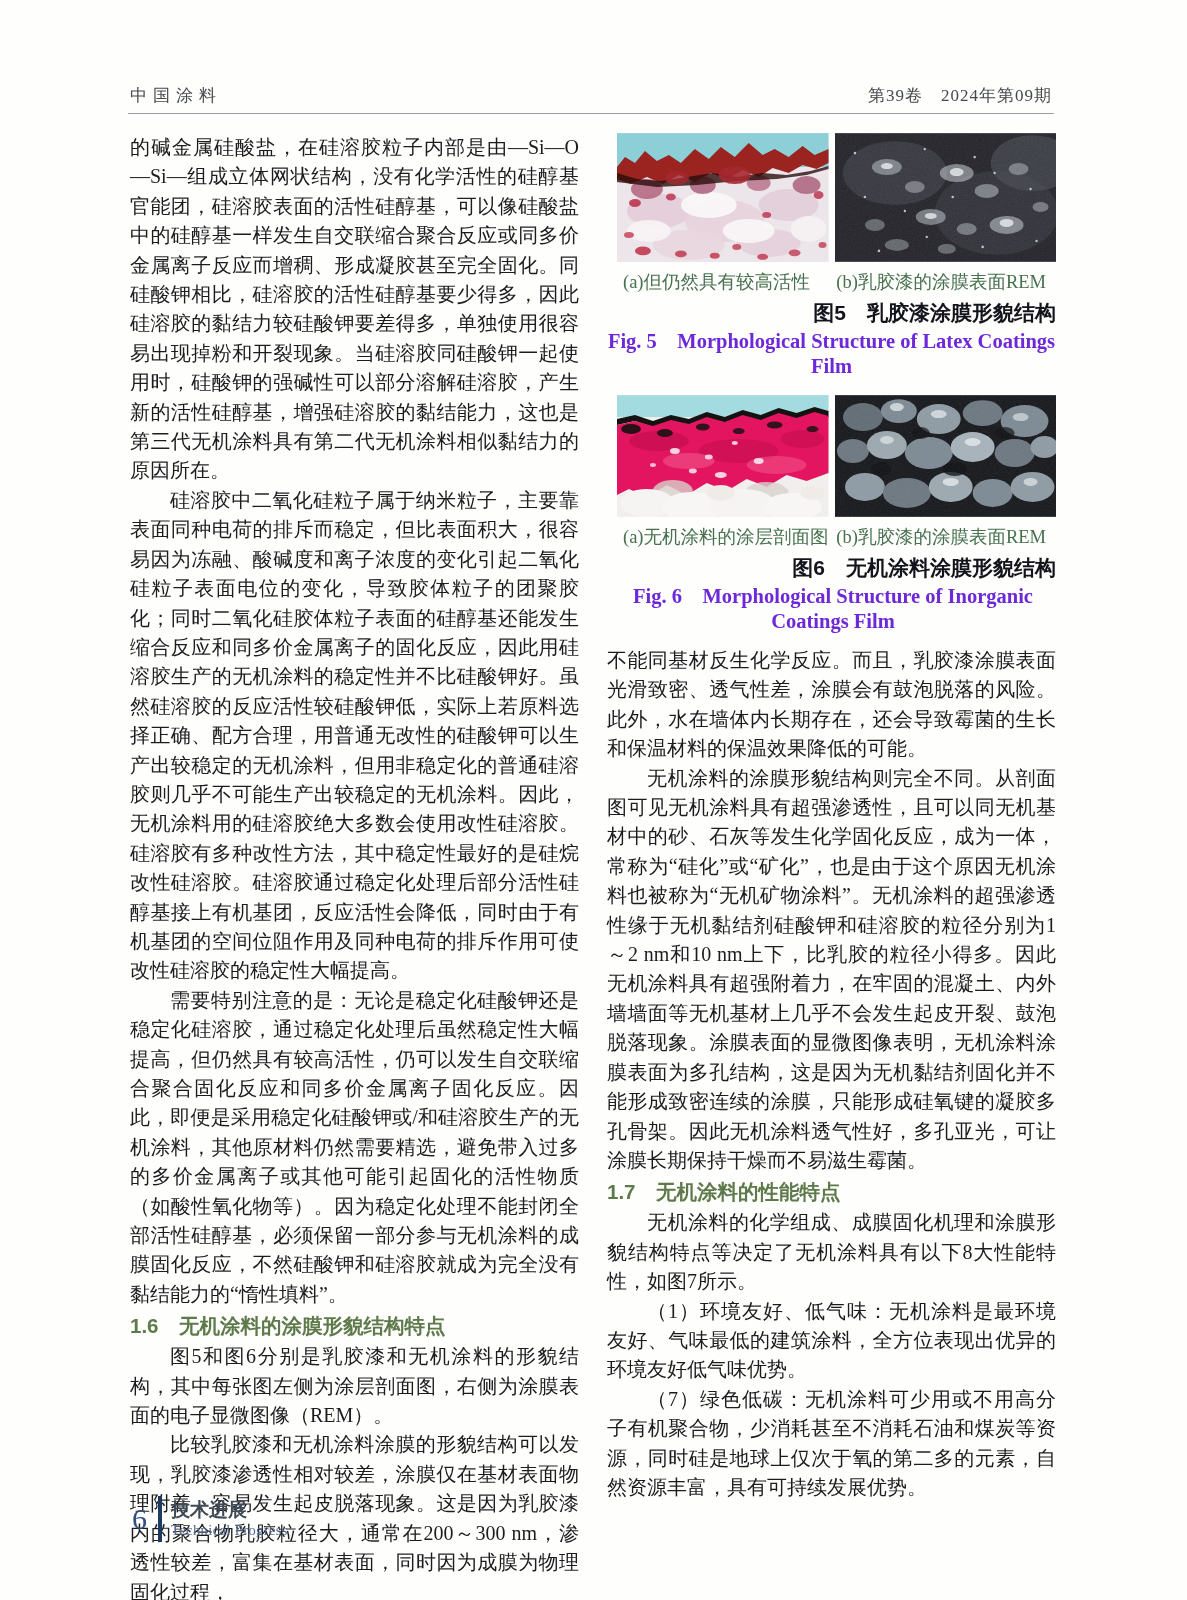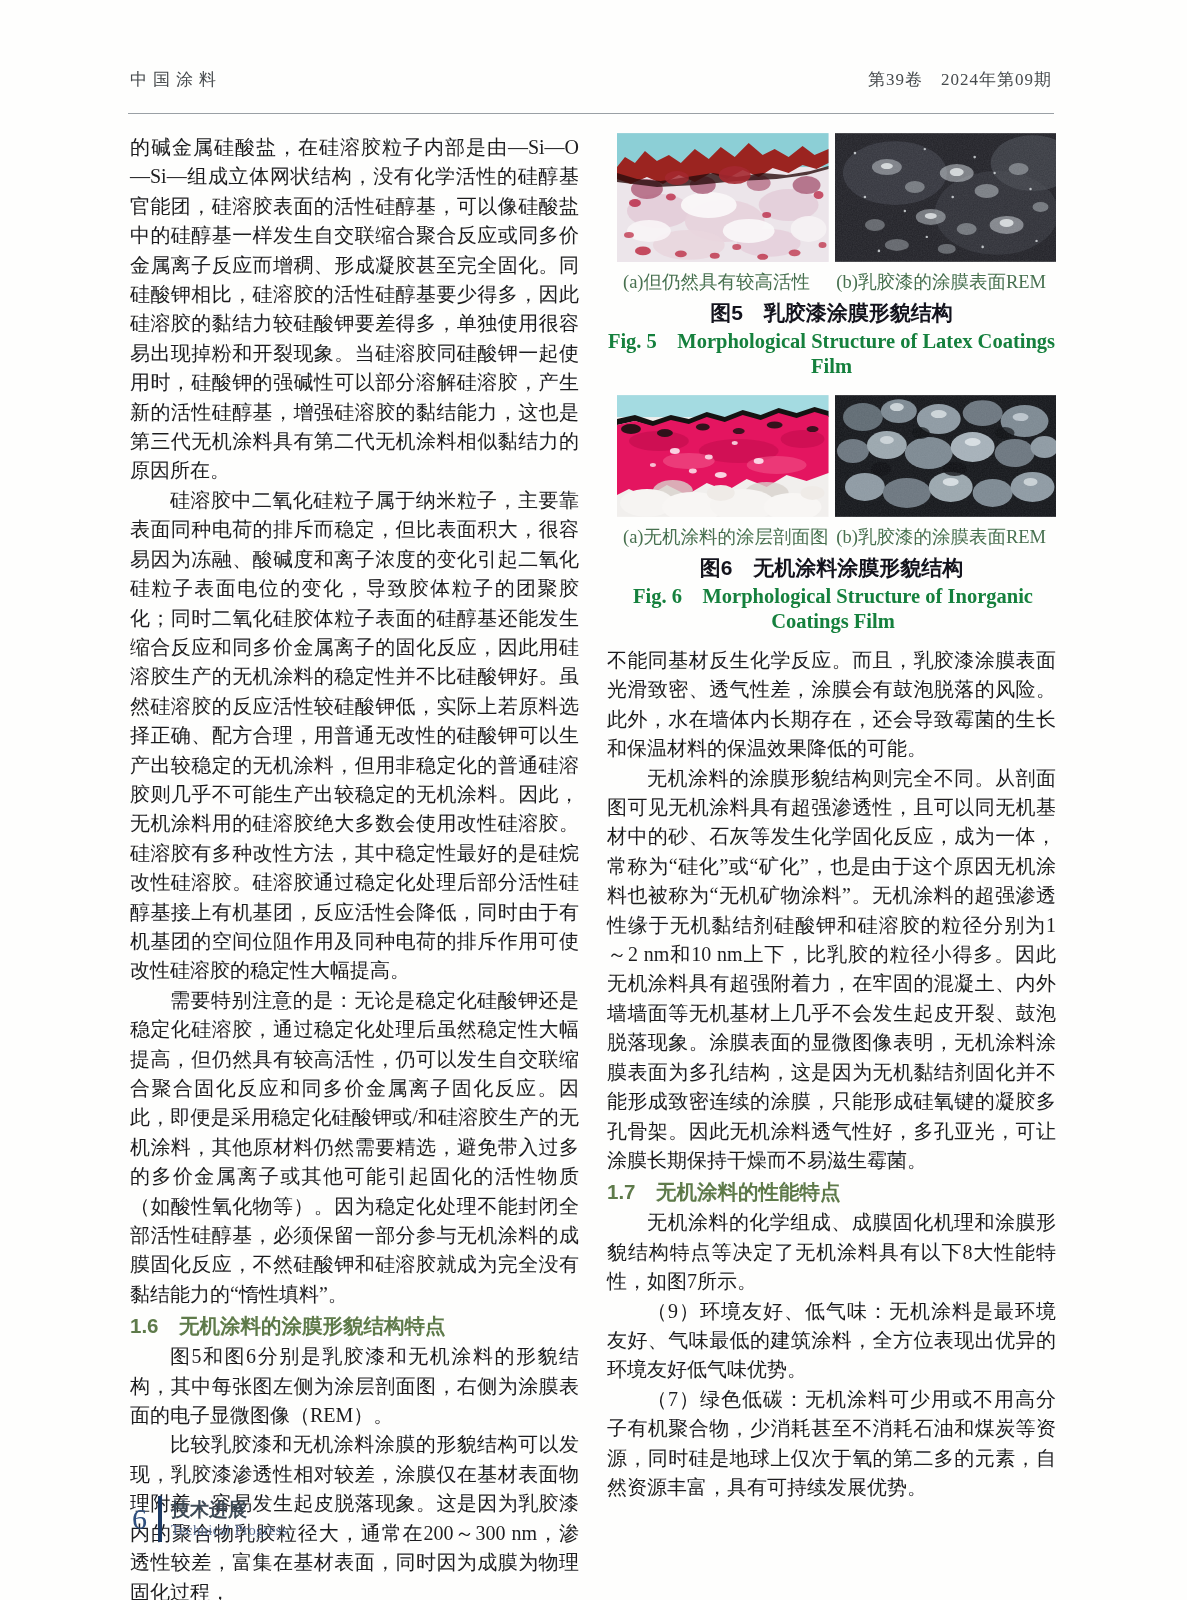--- a/index.html
+++ b/index.html
@@ -2,44 +2,44 @@
 <html><head>
 <meta charset="utf-8">
 <style>
   html,body{margin:0;padding:0;background:#e8e8e8;}
   .page{
     position:relative;width:1187px;height:1600px;margin:0 auto;
     background:#fefefd;overflow:hidden;
     font-family:"Liberation Serif", serif;color:#1c1c1e;
   }
   
-  .hdr{position:absolute;left:130px;top:68px;width:922px;display:flex;
+  .hdr{position:absolute;left:130px;top:84px;width:922px;display:flex;
        justify-content:space-between;align-items:flex-end;
        font-size:17px;color:#45494c;}
   .hdr .jname{letter-spacing:6px;}
   .hdr .vissue{letter-spacing:1px;}
   .hrule{position:absolute;left:128px;top:113px;width:926px;height:0;
          border-top:1.6px solid #9aa0a5;}
   
   .cols{position:absolute;left:130px;top:133px;width:926px;display:flex;gap:28px;}
   .col{width:449px;}
   .col p{margin:0;font-size:20px;line-height:29.4px;text-align:justify;}
   .col p.ind{text-indent:2em;}
   h2.sec{margin:3px 0 2px 0;font-family:"Liberation Sans", sans-serif;
          font-weight:bold;font-size:20.5px;line-height:28px;color:#5e7a4a;}
   
   figure{margin:0 0 12px 0;}
   .figimgs{display:flex;gap:6px;margin-left:10px;}
   .figimgs svg{display:block;}
   .subcap{display:flex;justify-content:space-between;padding:0 10px 0 16px;
           margin-top:7px;font-size:18.5px;color:#47704f;}
-  .capcn{margin-top:5px;text-align:center;font-family:"Liberation Sans", sans-serif;
+  .capcn{margin-top:5px;text-align:right;font-family:"Liberation Sans", sans-serif;
          font-weight:bold;font-size:21px;color:#13131c;}
   .capen{margin-top:2px;text-align:center;font-weight:bold;font-size:20.5px;
-         line-height:25px;color:#15803d;}
+         line-height:25px;color:#6d28d9;}
   
   .ftr{position:absolute;left:132px;top:1496px;display:flex;align-items:center;}
   .ftr .pn{font-size:30px;color:#2f4f7e;margin-right:11px;}
   .ftr .fbar{width:4px;height:46px;background:#1d3a63;margin-right:9px;}
   .ftr .fcol{display:flex;flex-direction:column;justify-content:center;}
   .ftr .fcn{font-family:"Liberation Sans", sans-serif;font-weight:bold;
             font-size:19px;color:#3e4a56;line-height:22px;}
   .ftr .fen{font-size:14.5px;color:#54688d;line-height:18px;letter-spacing:.4px;}
 </style>
 </head>
@@ -233,21 +233,21 @@
           <span>(b)乳胶漆的涂膜表面REM</span>
         </div>
         <div class="capcn">图6　无机涂料涂膜形貌结构</div>
         <div class="capen" style="width:452px;margin-left:auto;margin-right:auto;">Fig. 6　Morphological Structure of Inorganic Coatings Film</div>
       </figure>
 
       <p>不能同基材反生化学反应。而且，乳胶漆涂膜表面光滑致密、透气性差，涂膜会有鼓泡脱落的风险。此外，水在墙体内长期存在，还会导致霉菌的生长和保温材料的保温效果降低的可能。</p>
       <p class="ind">无机涂料的涂膜形貌结构则完全不同。从剖面图可见无机涂料具有超强渗透性，且可以同无机基材中的砂、石灰等发生化学固化反应，成为一体，常称为“硅化”或“矿化”，也是由于这个原因无机涂料也被称为“无机矿物涂料”。无机涂料的超强渗透性缘于无机黏结剂硅酸钾和硅溶胶的粒径分别为1～2 nm和10 nm上下，比乳胶的粒径小得多。因此无机涂料具有超强附着力，在牢固的混凝土、内外墙墙面等无机基材上几乎不会发生起皮开裂、鼓泡脱落现象。涂膜表面的显微图像表明，无机涂料涂膜表面为多孔结构，这是因为无机黏结剂固化并不能形成致密连续的涂膜，只能形成硅氧键的凝胶多孔骨架。因此无机涂料透气性好，多孔亚光，可让涂膜长期保持干燥而不易滋生霉菌。</p>
       <h2 class="sec">1.7　无机涂料的性能特点</h2>
       <p class="ind">无机涂料的化学组成、成膜固化机理和涂膜形貌结构特点等决定了无机涂料具有以下8大性能特性，如图7所示。</p>
-      <p class="ind">（9）环境友好、低气味：无机涂料是最环境友好、气味最低的建筑涂料，全方位表现出优异的环境友好低气味优势。</p>
+      <p class="ind">（1）环境友好、低气味：无机涂料是最环境友好、气味最低的建筑涂料，全方位表现出优异的环境友好低气味优势。</p>
       <p class="ind">（7）绿色低碳：无机涂料可少用或不用高分子有机聚合物，少消耗甚至不消耗石油和煤炭等资源，同时硅是地球上仅次于氧的第二多的元素，自然资源丰富，具有可持续发展优势。</p>
     </section>
 
   </div>
 
   <div class="ftr">
     <span class="pn">6</span>
     <span class="fbar"></span>
     <span class="fcol">
       <span class="fcn">技术进展</span>

